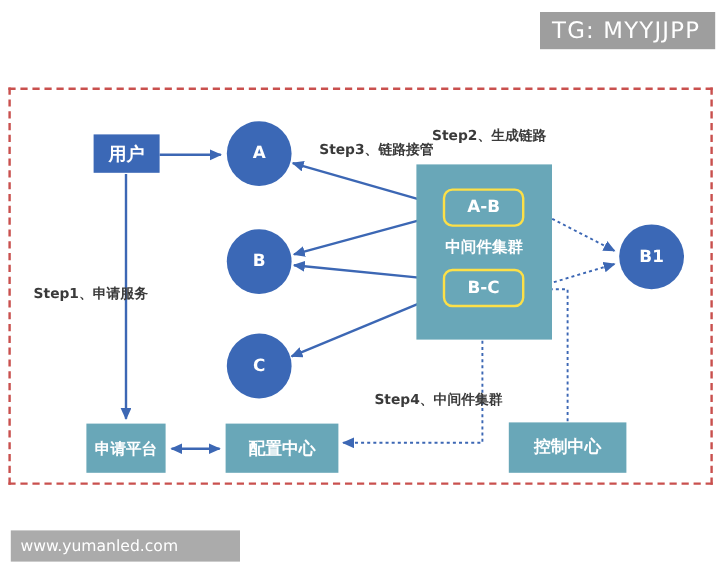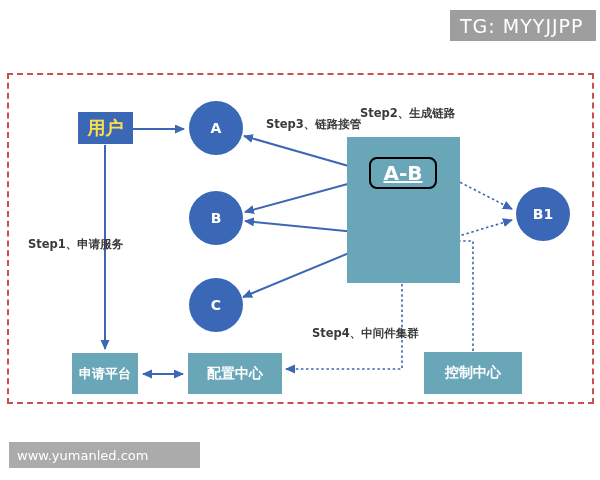--- a/index.html
+++ b/index.html
@@ -23,35 +23,35 @@
   
   .frame{position:absolute;left:7px;top:73px;width:587px;height:331px;
     border:2px dashed var(--border-red);}
 
   
   svg.edges{position:absolute;left:0;top:0;width:600px;height:480px;}
   .edge-solid{stroke:var(--arrow-blue);stroke-width:2;fill:none;}
   .edge-dotted{stroke:var(--arrow-blue);stroke-width:1.6;fill:none;stroke-dasharray:2.5 2.6;}
 
   
-  .blue-box{position:absolute;background:var(--node-blue);color:#fde047;
+  .blue-box{position:absolute;background:var(--node-blue);color:#ffffff;
     display:flex;align-items:center;justify-content:center;
-    font-size:18px;font-weight:bold;}
+    font-size:15px;font-weight:bold;}
   .teal-box{position:absolute;background:var(--teal);color:#fff;
     display:flex;align-items:center;justify-content:center;
     font-size:14px;font-weight:bold;font-family:Liberation Mono, monospace;}
   .circle{position:absolute;width:54px;height:54px;border-radius:50%;
     background:var(--node-blue);color:#fff;display:flex;align-items:center;
     justify-content:center;font-size:14px;font-weight:bold;}
   .cluster{position:absolute;left:347px;top:137px;width:113px;height:146px;
     background:var(--teal);}
   .sub-box{position:absolute;left:22px;width:68px;height:32px;
-    background:var(--teal);border:2px solid #000000;border-radius:8px;
+    background:var(--teal);border:2px solid #fde047;border-radius:8px;
     color:#fff;display:flex;align-items:center;justify-content:center;
-    font-size:20px;font-weight:bold;text-decoration:underline;}
+    font-size:14px;font-weight:bold;}
   .cluster-title{position:absolute;left:0;top:60px;width:113px;text-align:center;
     color:#fff;font-size:13px;font-weight:bold;}
 
   .step-label{position:absolute;color:var(--label-text);font-size:11.5px;
     font-weight:bold;white-space:nowrap;}
 
   .watermark{position:absolute;left:9px;top:442px;width:191px;height:26px;
     background:var(--watermark-gray);color:#fff;font-size:13px;
     display:flex;align-items:center;padding-left:8px;}
 </style>
@@ -87,20 +87,22 @@
 
   <div class="blue-box" style="left:78px;top:112px;width:55px;height:32px;">用户</div>
 
   <div class="circle" style="left:189px;top:101px;">A</div>
   <div class="circle" style="left:189px;top:191px;">B</div>
   <div class="circle" style="left:189px;top:278px;">C</div>
   <div class="circle" style="left:516px;top:187px;">B1</div>
 
   <div class="cluster">
     <div class="sub-box" style="top:20px;">A-B</div>
+    <div class="cluster-title">中间件集群</div>
+    <div class="sub-box" style="top:87px;">B-C</div>
   </div>
 
   <div class="teal-box" style="left:72px;top:353px;width:66px;height:41px;font-size:13px;">申请平台</div>
   <div class="teal-box" style="left:188px;top:353px;width:94px;height:41px;">配置中心</div>
   <div class="teal-box" style="left:424px;top:352px;width:98px;height:42px;">控制中心</div>
 
   <div class="step-label" style="left:28px;top:237px;">Step1、申请服务</div>
   <div class="step-label" style="left:360px;top:106px;">Step2、生成链路</div>
   <div class="step-label" style="left:266px;top:117px;">Step3、链路接管</div>
   <div class="step-label" style="left:312px;top:326px;">Step4、中间件集群</div>

